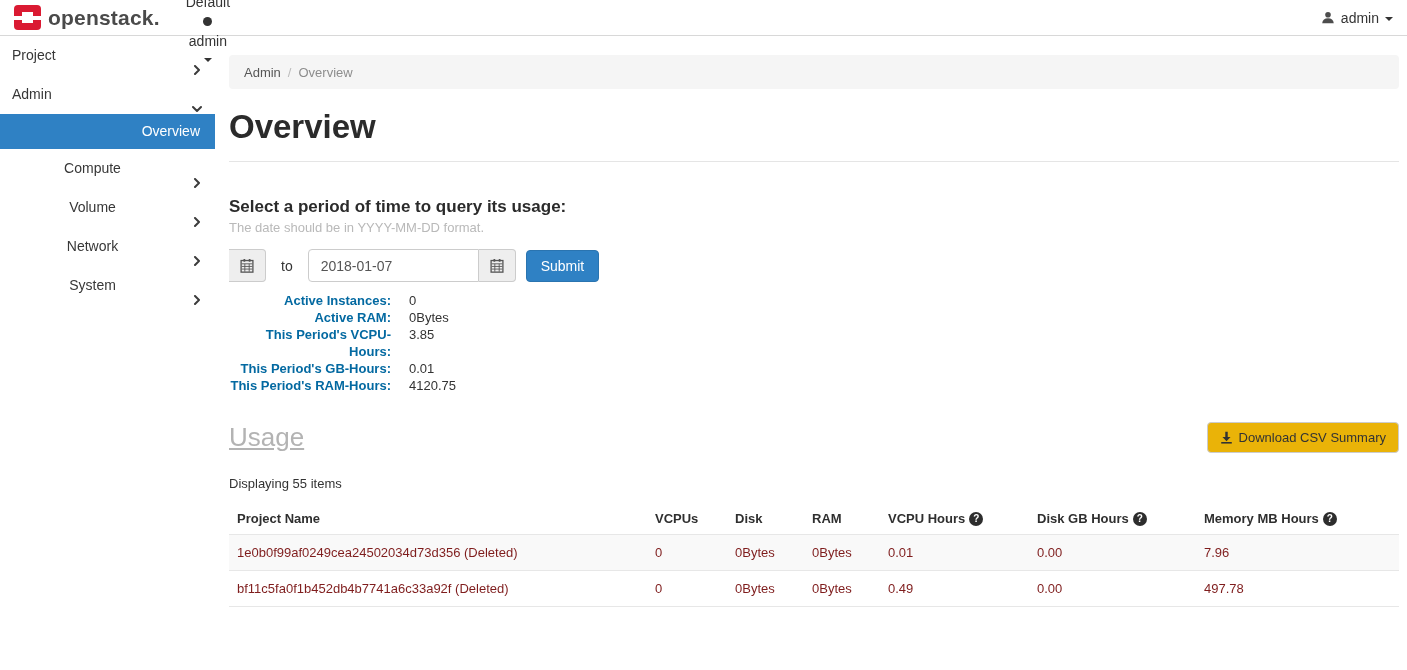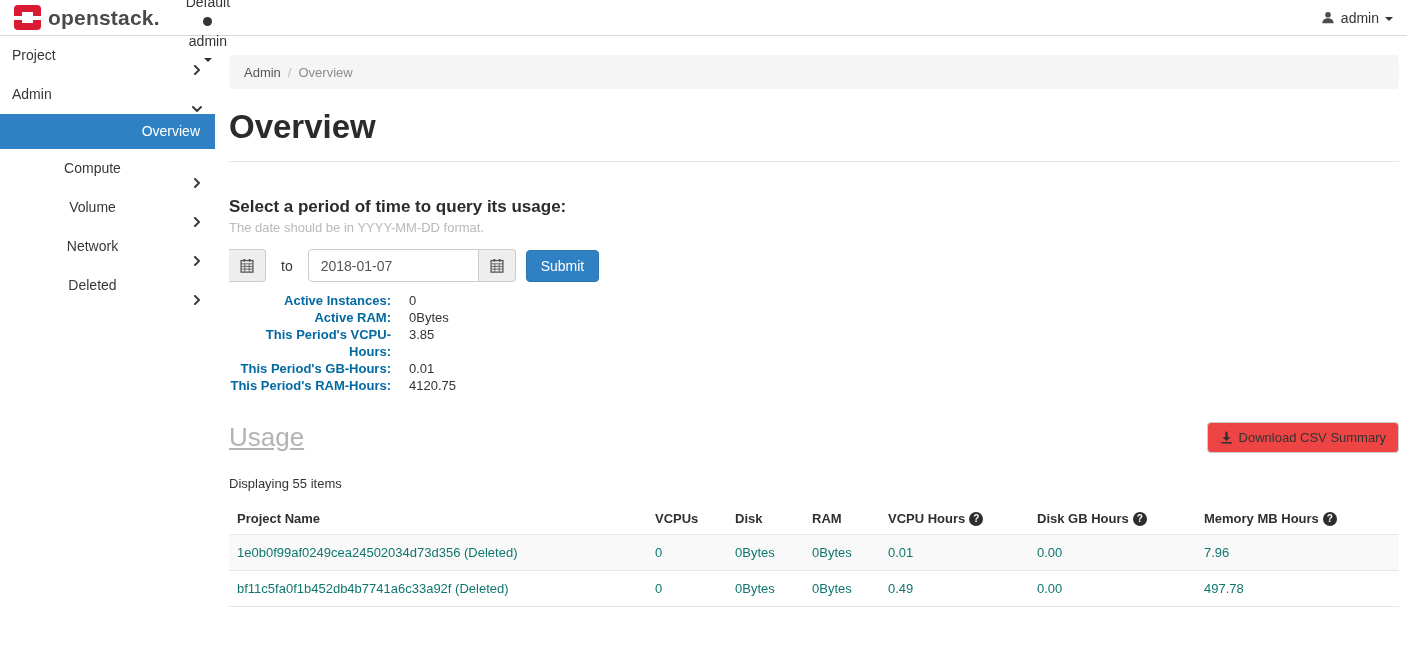--- a/index.html
+++ b/index.html
@@ -74,30 +74,30 @@
   
   .stats { margin-top: 10px; font-size: 13px; }
   .stat-row { display: flex; line-height: 17px; }
   .stat-label { width: 162px; text-align: right; font-weight: 700; color: #0369a1; }
   .stat-value { margin-left: 18px; color: #333; }
 
   
   .usage-header { margin-top: 28px; display: flex; align-items: center; justify-content: space-between; }
   .usage-title { font-size: 26px; color: #b3b3b3; text-decoration: underline; }
   .csv-btn {
-    background: #ef4444; border: 1px solid #ccc; border-radius: 4px; color: #333;
+    background: #eab308; border: 1px solid #ccc; border-radius: 4px; color: #333;
     font-size: 13px; padding: 7px 12px; cursor: pointer; display: flex; align-items: center; gap: 6px;
     font-family: "Liberation Sans", sans-serif;
   }
   .items-count { margin-top: 23px; font-size: 13px; color: #333; }
 
   
   table.usage { width: 100%; border-collapse: collapse; table-layout: fixed; margin-top: 12px; font-size: 13px; }
   table.usage th { text-align: left; font-weight: 700; color: #2f2f2f; padding: 8px; border-bottom: 1px solid #e7e7e7; }
-  table.usage td { padding: 10px 8px; color: #0f766e; }
+  table.usage td { padding: 10px 8px; color: #7f1d1d; }
   table.usage tbody tr { border-bottom: 1px solid #e7e7e7; }
   table.usage tbody tr:nth-child(odd) { background: #f9f9f9; }
   .help-icon {
     display: inline-block; width: 14px; height: 14px; border-radius: 50%; background: #2d2d2d;
     color: #fff; font-size: 10px; line-height: 14px; text-align: center; font-weight: 700;
     margin-left: 4px; vertical-align: 1px; cursor: pointer;
   }
   .help-icon::after { content: "?"; }
   .th-inner { white-space: nowrap; }
 </style>
@@ -167,21 +167,21 @@
               <polyline points="3,1 7,5 3,9" fill="none" stroke="#3c3c3c" stroke-width="2" stroke-linecap="round" stroke-linejoin="round"></polyline>
             </svg></span>
       </div>
       <div class="nav-item nav-group">
         <span>Network</span>
         <span class="chev"><svg width="10" height="10" viewBox="0 0 10 10">
               <polyline points="3,1 7,5 3,9" fill="none" stroke="#3c3c3c" stroke-width="2" stroke-linecap="round" stroke-linejoin="round"></polyline>
             </svg></span>
       </div>
       <div class="nav-item nav-group">
-        <span>Deleted</span>
+        <span>System</span>
         <span class="chev"><svg width="10" height="10" viewBox="0 0 10 10">
               <polyline points="3,1 7,5 3,9" fill="none" stroke="#3c3c3c" stroke-width="2" stroke-linecap="round" stroke-linejoin="round"></polyline>
             </svg></span>
       </div>
     </nav>
 
     <main class="content">
 
       <div class="breadcrumb">
         <span class="crumb-link">Admin</span>

